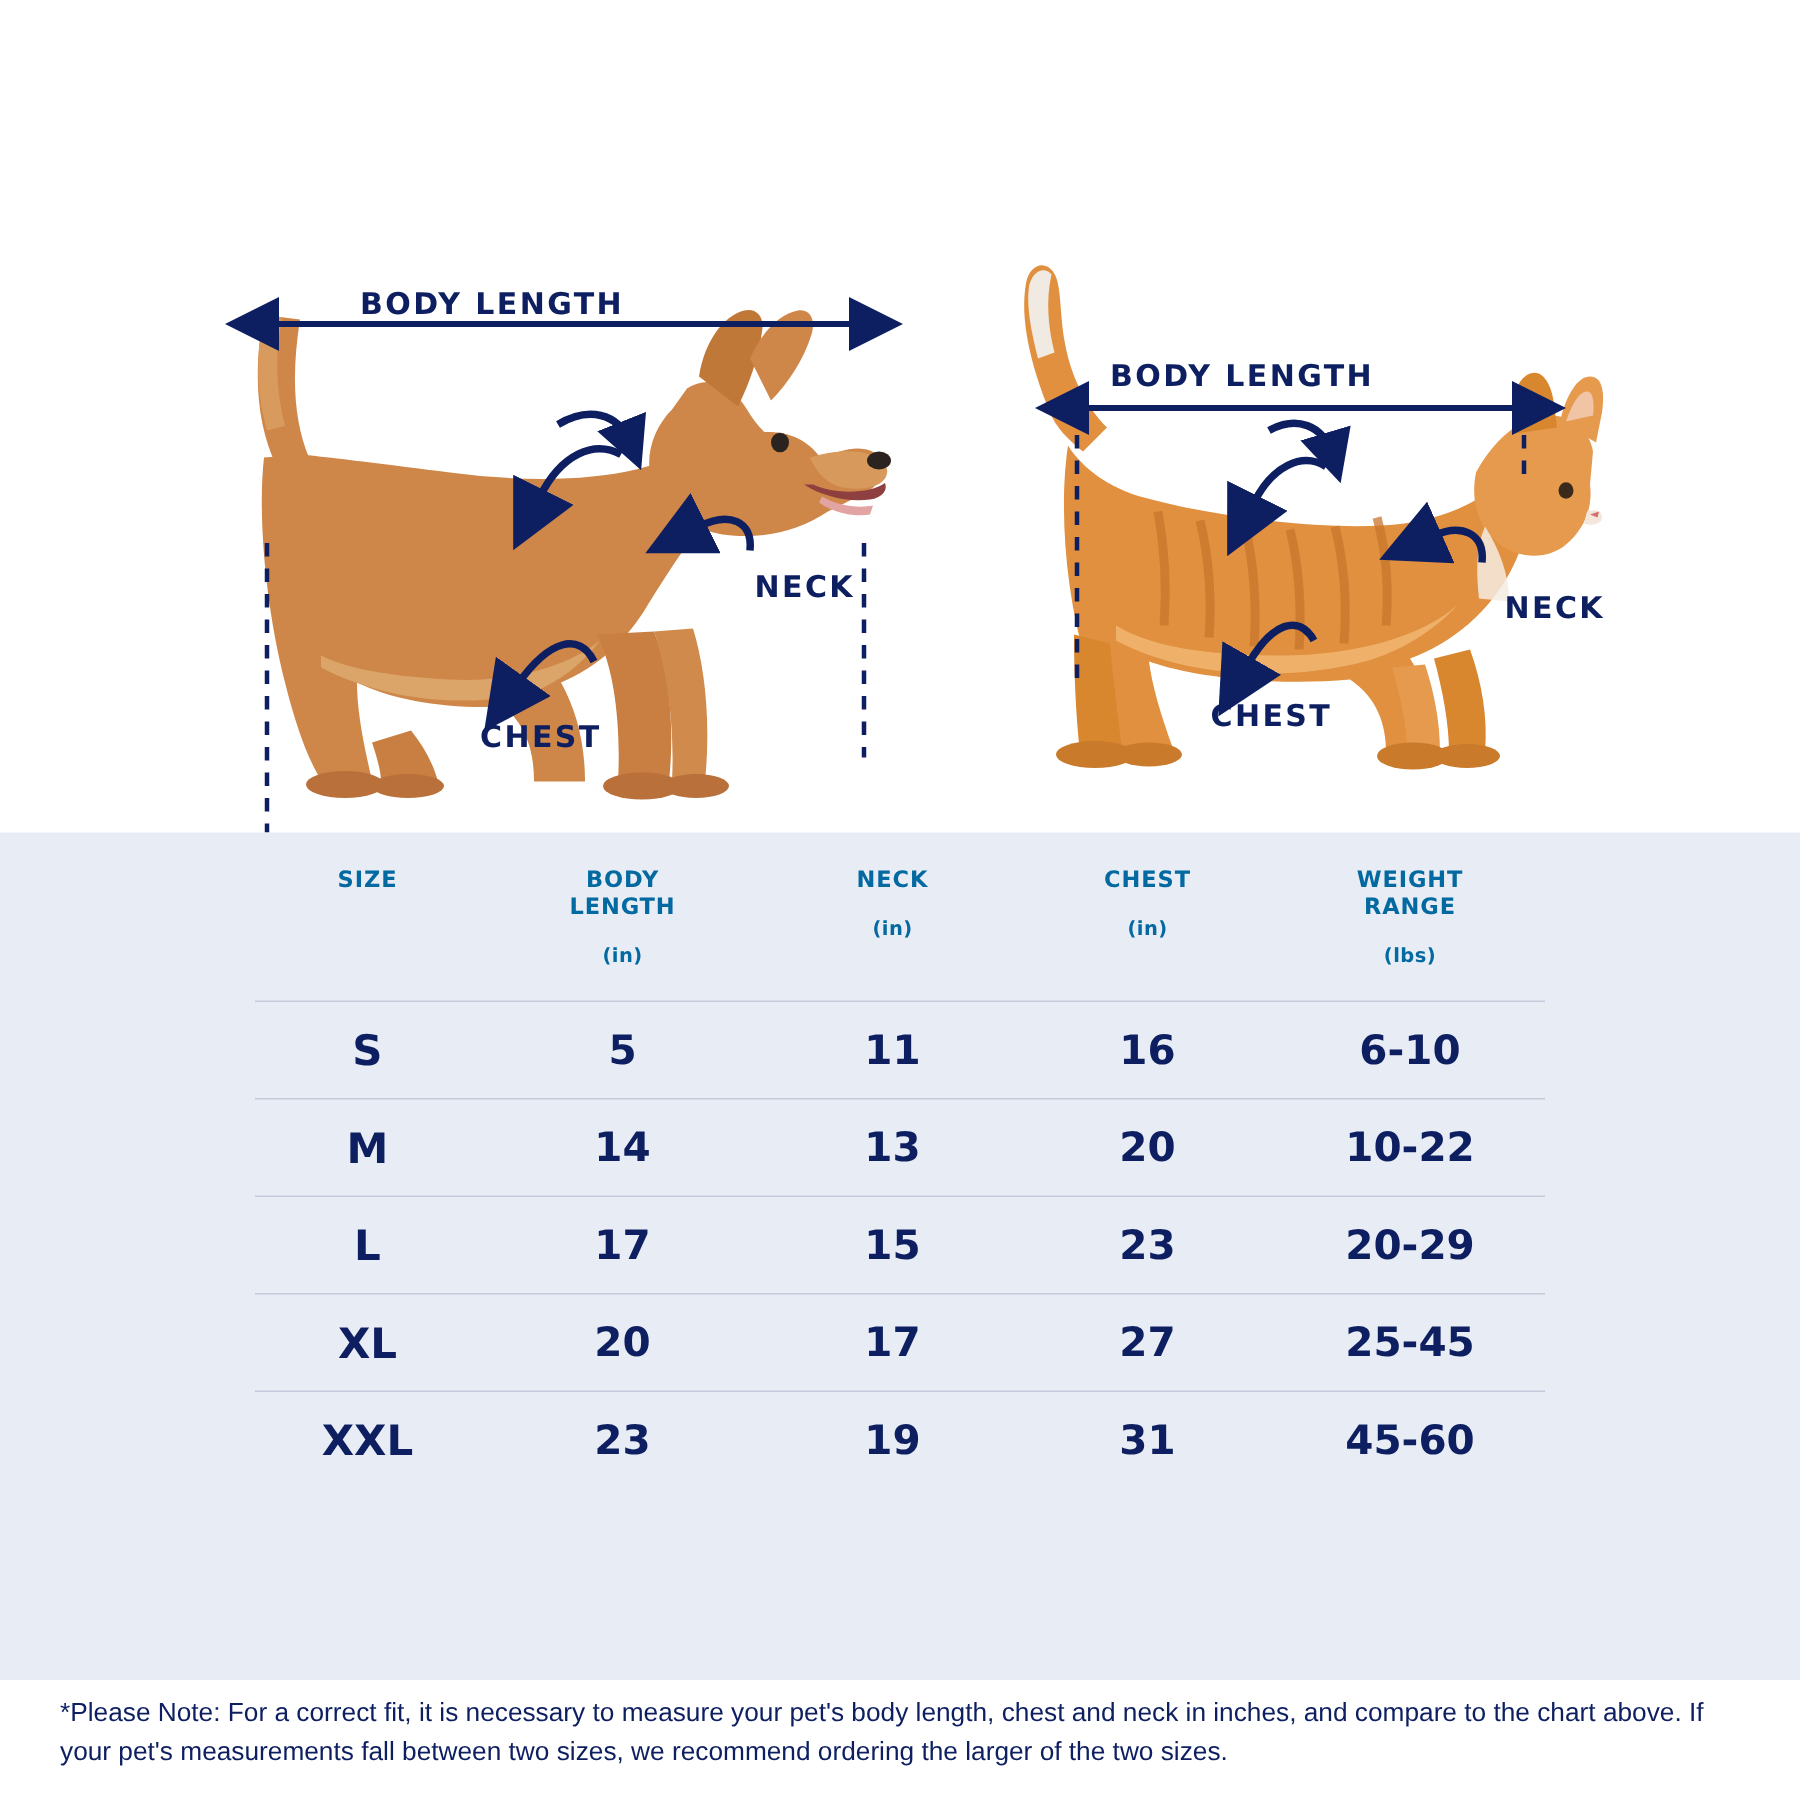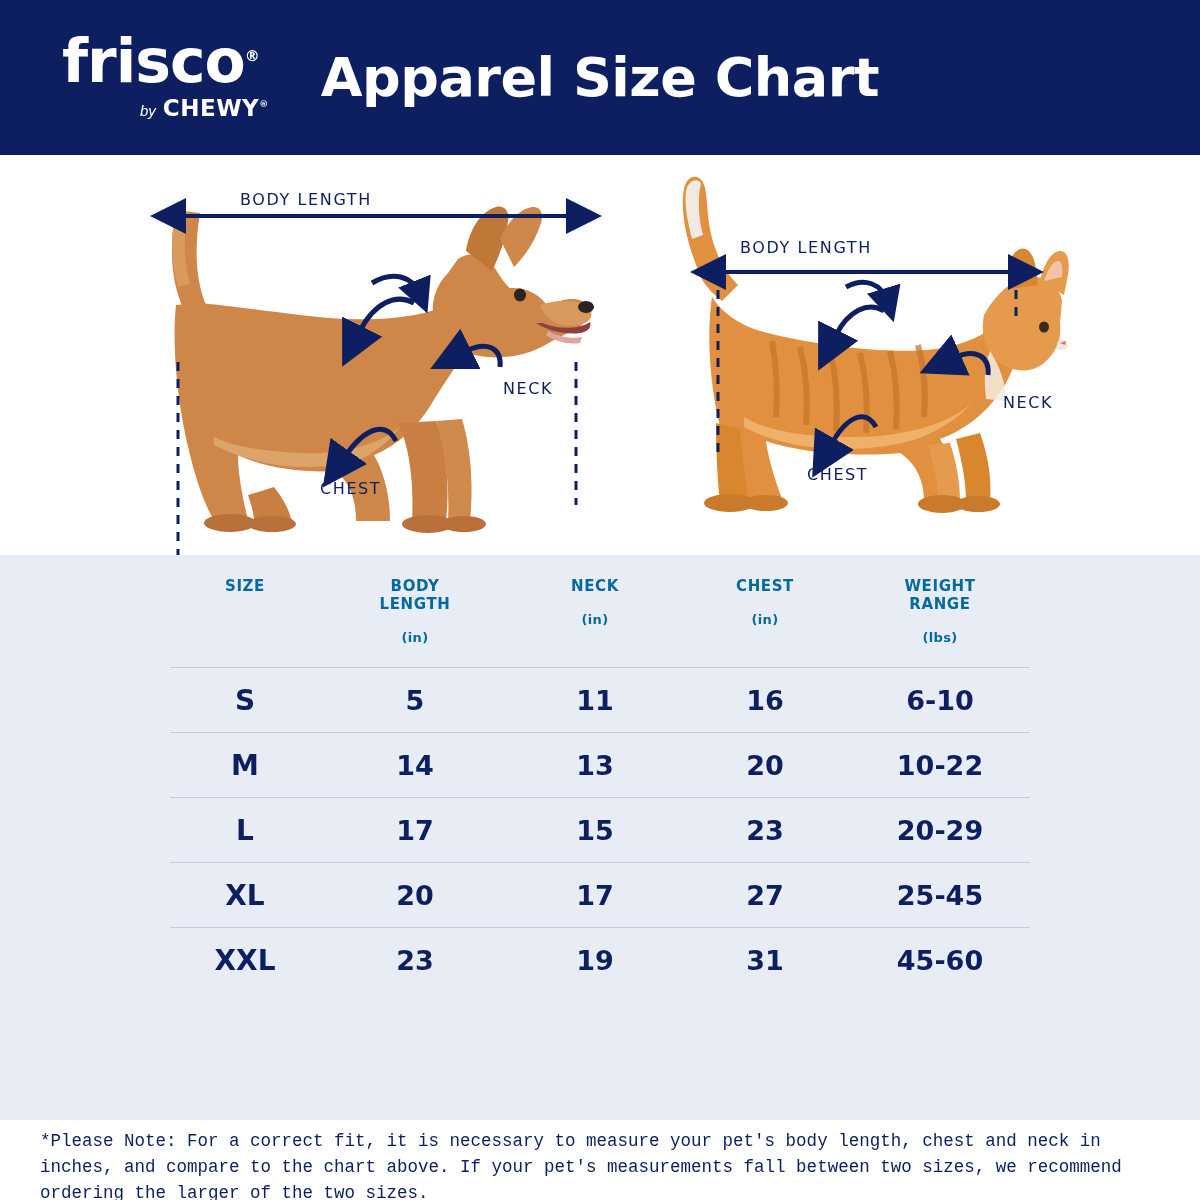--- a/index.html
+++ b/index.html
@@ -100,22 +100,22 @@
     width: 1200px;
     height: 400px;
     background: #ffffff;
   }
   .illus svg {
     display: block;
   }
   .lbl {
     position: absolute;
     font-family: "DejaVu Sans", sans-serif;
-    font-weight: normal;
-    font-size: 16px;
+    font-weight: bold;
+    font-size: 20px;
     letter-spacing: 1.6px;
     color: #0d1f61;
     white-space: nowrap;
   }
 
   
   .table-wrap {
     position: absolute;
     left: 0;
     top: 555px;
@@ -173,43 +173,31 @@
   
   .footnote {
     position: absolute;
     left: 0;
     top: 1120px;
     width: 1200px;
     height: 80px;
     background: #ffffff;
     box-sizing: border-box;
     padding: 8px 40px 16px 40px;
-    font-family: Liberation Mono, monospace;
+    font-family: Liberation Sans, sans-serif;
     font-size: 17.5px;
     line-height: 26px;
     color: #0d1f61;
   }
 </style>
 </head>
 <body>
 
 <div class="page">
 
-  <div class="header">
-    <div class="logo-block">
-      <div class="logo-word">
-        <span>frisco</span><span class="logo-reg">®</span>
-      </div>
-      <div class="logo-sub">
-        <span class="logo-by">by</span>
-        <span class="logo-chewy"><span>CHEWY</span><span class="logo-chewy-reg">®</span></span>
-      </div>
-    </div>
-    <div class="header-title">Apparel Size Chart</div>
-  </div>
 
   <div class="illus">
     <svg width="1200" height="400" viewBox="0 0 1200 400">
       <defs>
         <marker id="arrL" markerWidth="9" markerHeight="9" refX="8" refY="4.5" orient="auto">
           <path d="M9,0 L0,4.5 L9,9 Z" fill="#0d1f61"></path>
         </marker>
         <marker id="arrR" markerWidth="9" markerHeight="9" refX="1" refY="4.5" orient="auto">
           <path d="M0,0 L9,4.5 L0,9 Z" fill="#0d1f61"></path>
         </marker>

